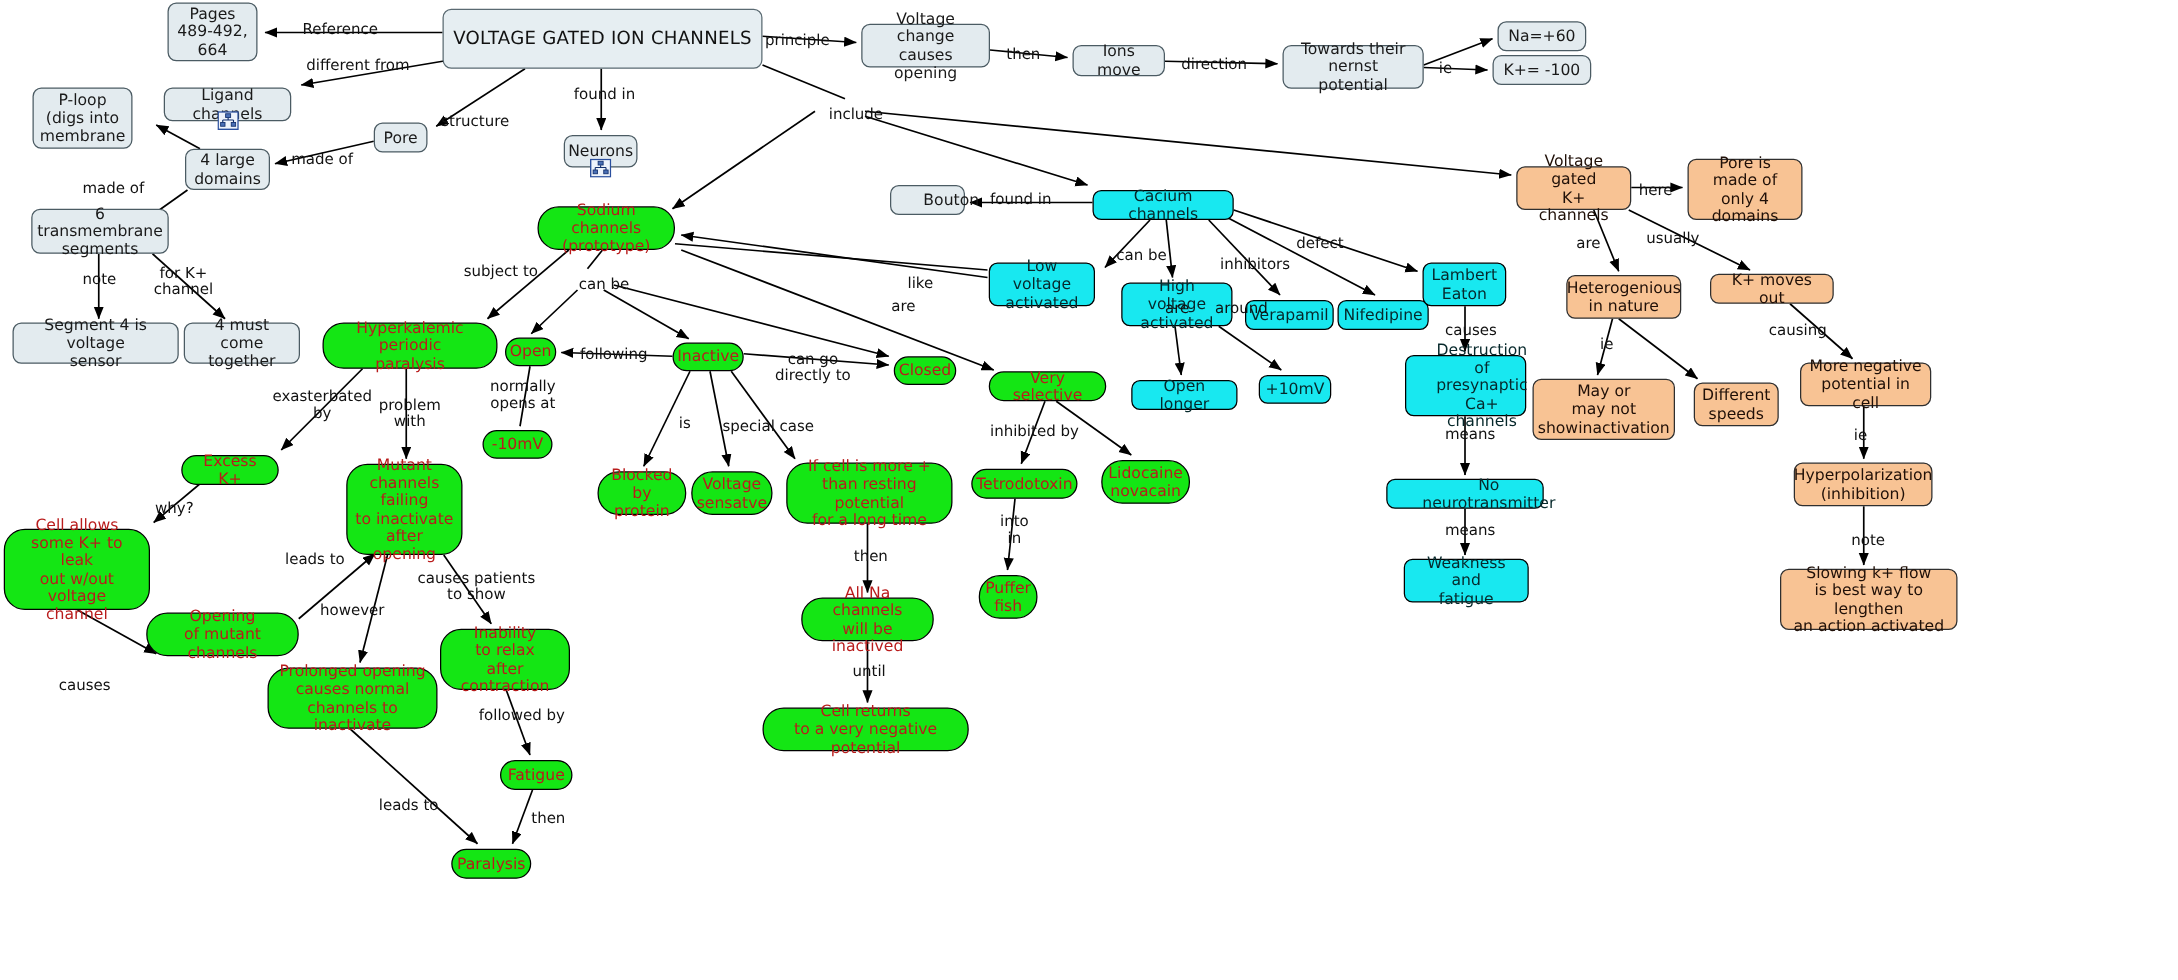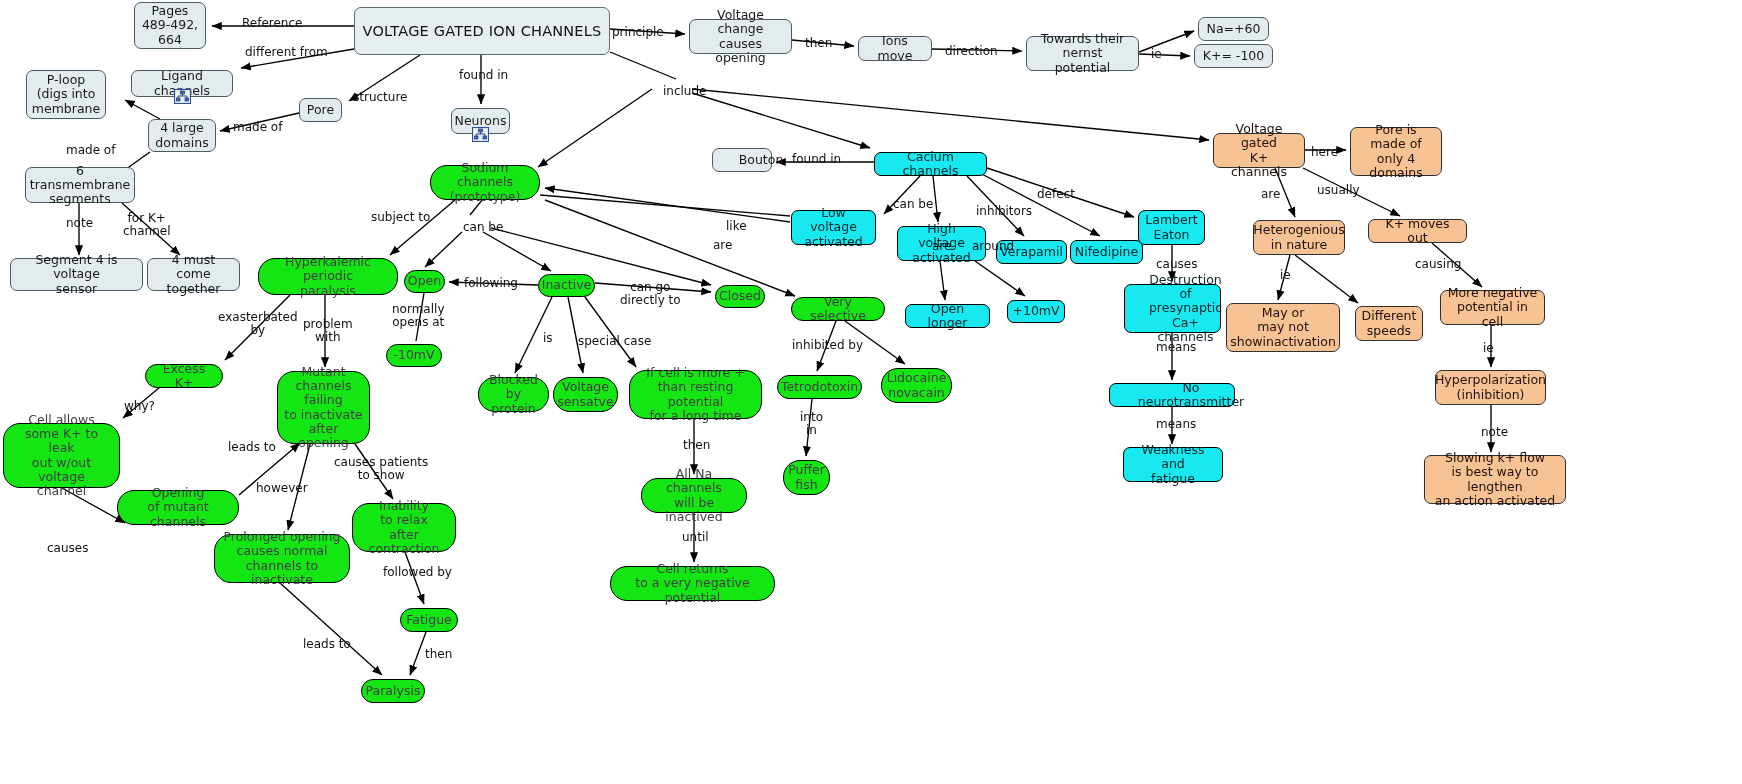--- a/index.html
+++ b/index.html
@@ -40,21 +40,21 @@
     z-index: 3;
   }
   .node.grey {
     background: #e3ebef;
     border-color: #4b5b63;
     color: #1a1a1a;
   }
   .node.green {
     background: #14e614;
     border-color: #000000;
-    color: #404040;
+    color: #b91c1c;
     border-radius: 17px;
   }
   .node.cyan {
     background: #18e8f0;
     border-color: #000000;
     color: #06282b;
   }
   .node.orange {
     background: #f8c394;
     border-color: #2f2f2f;

